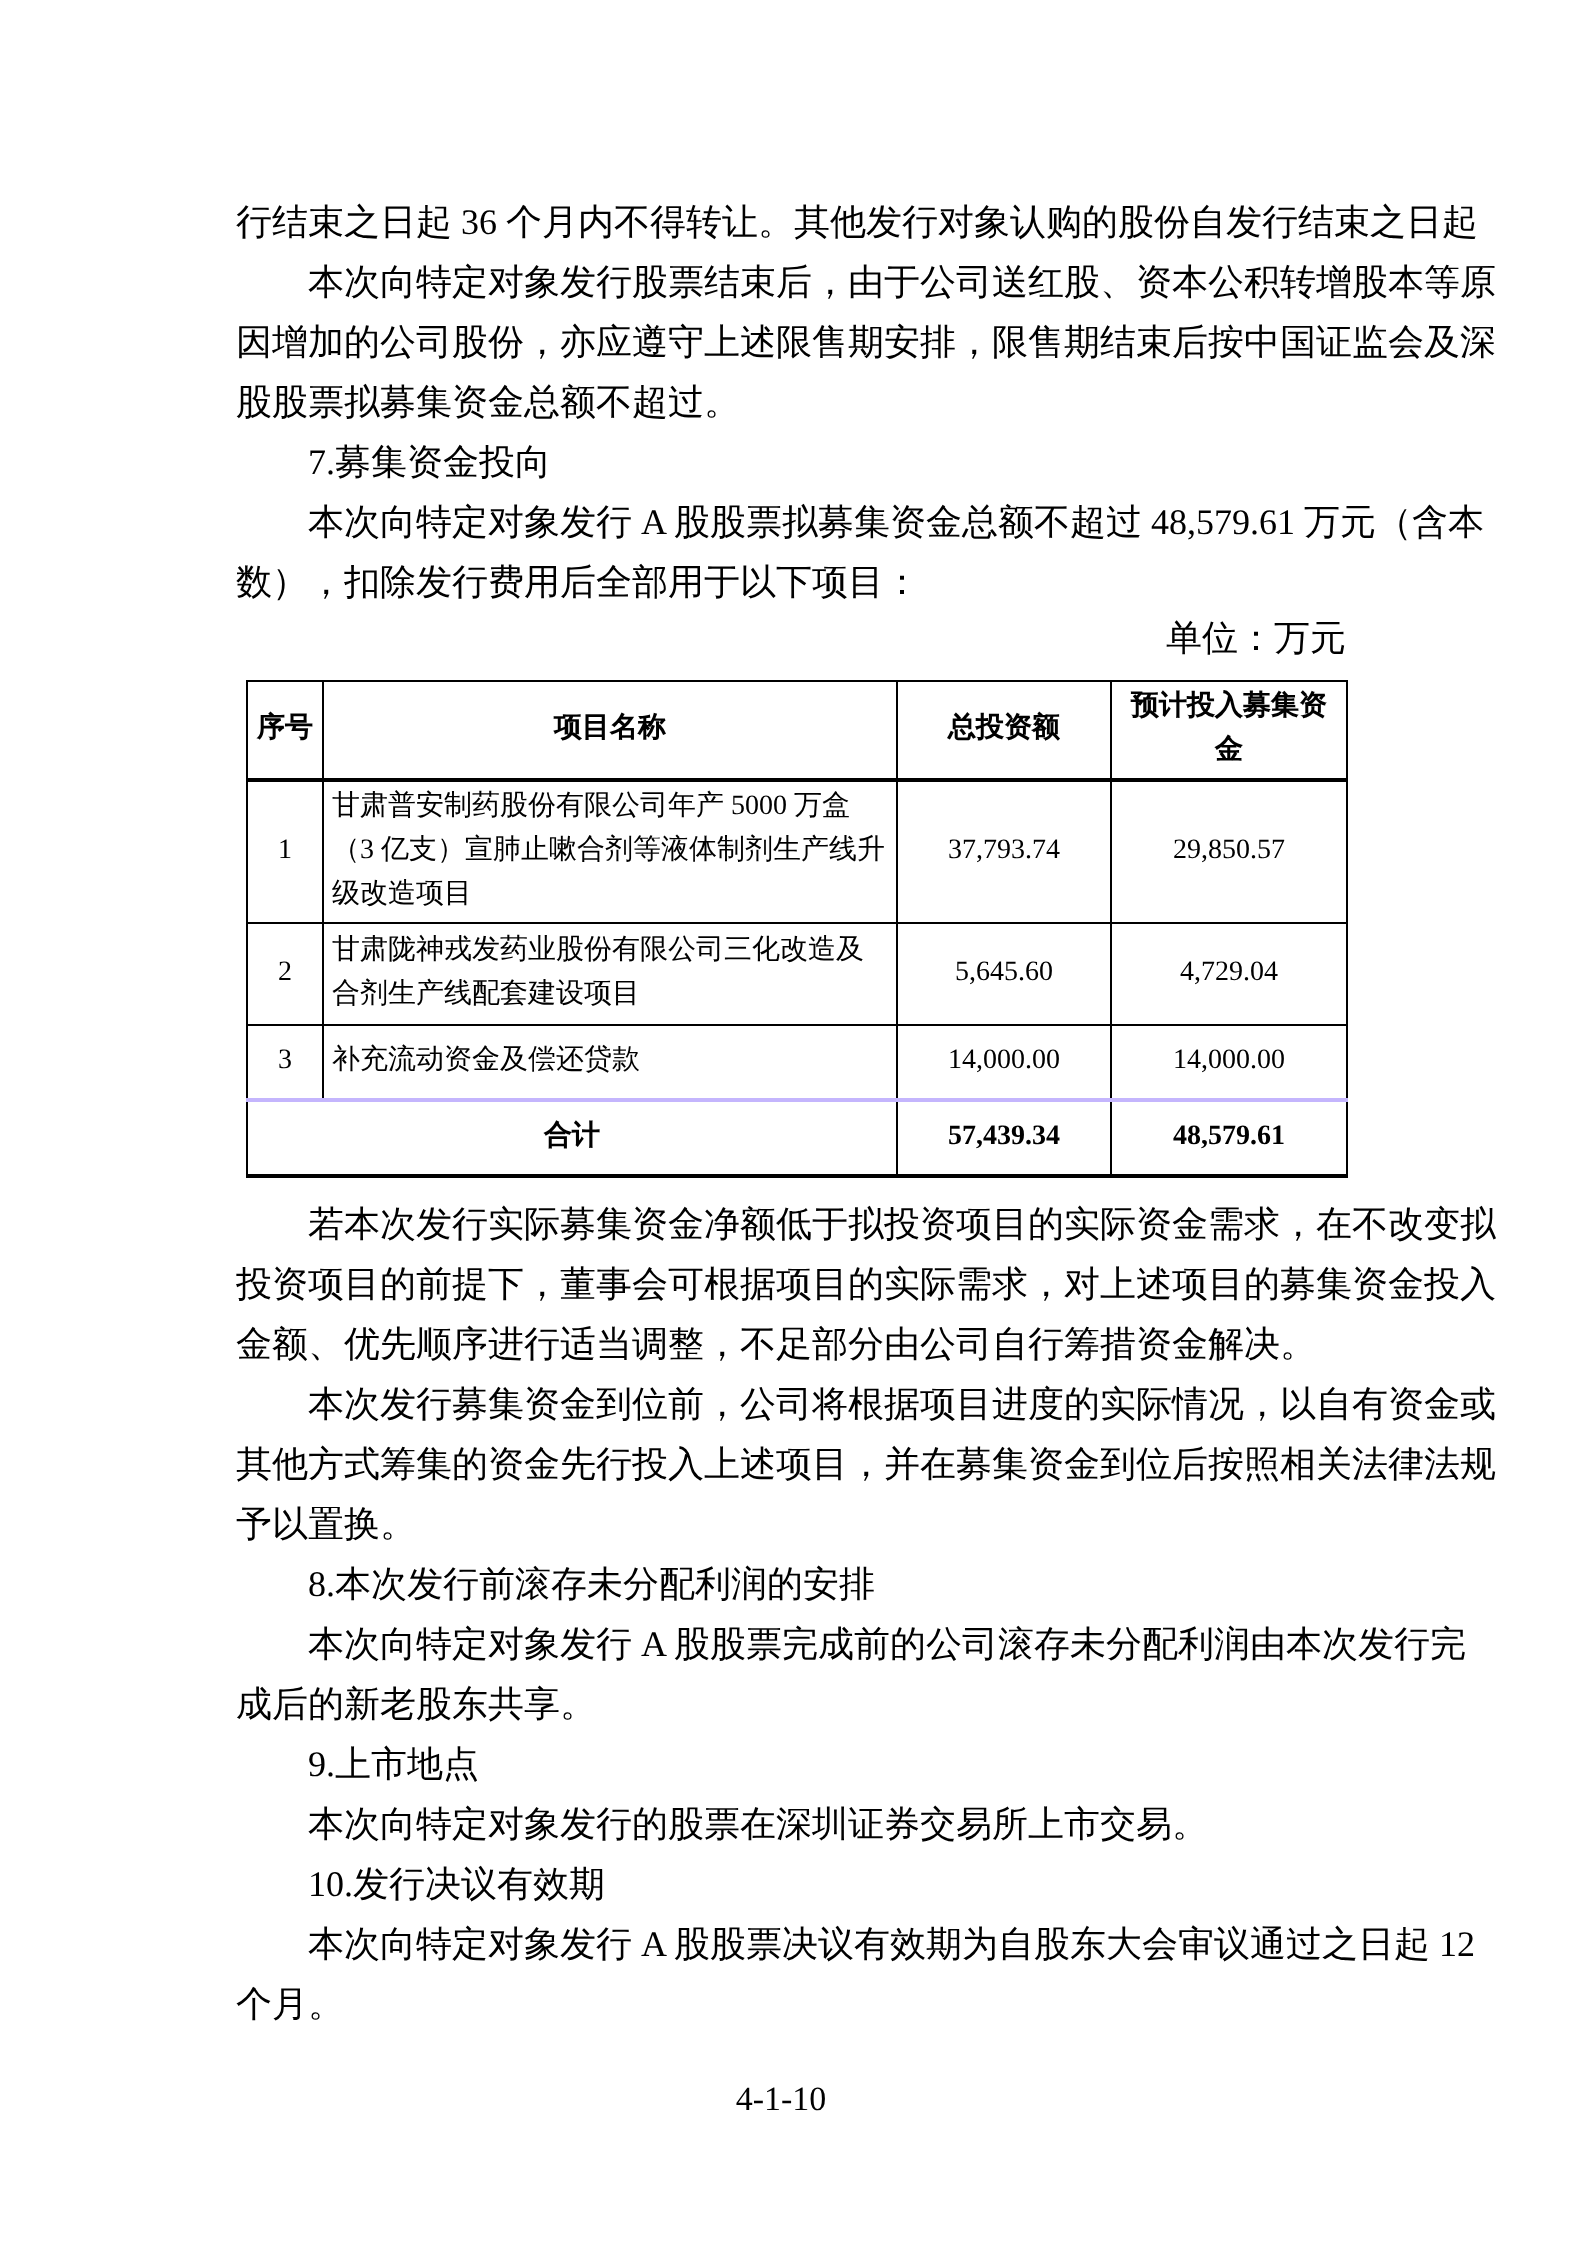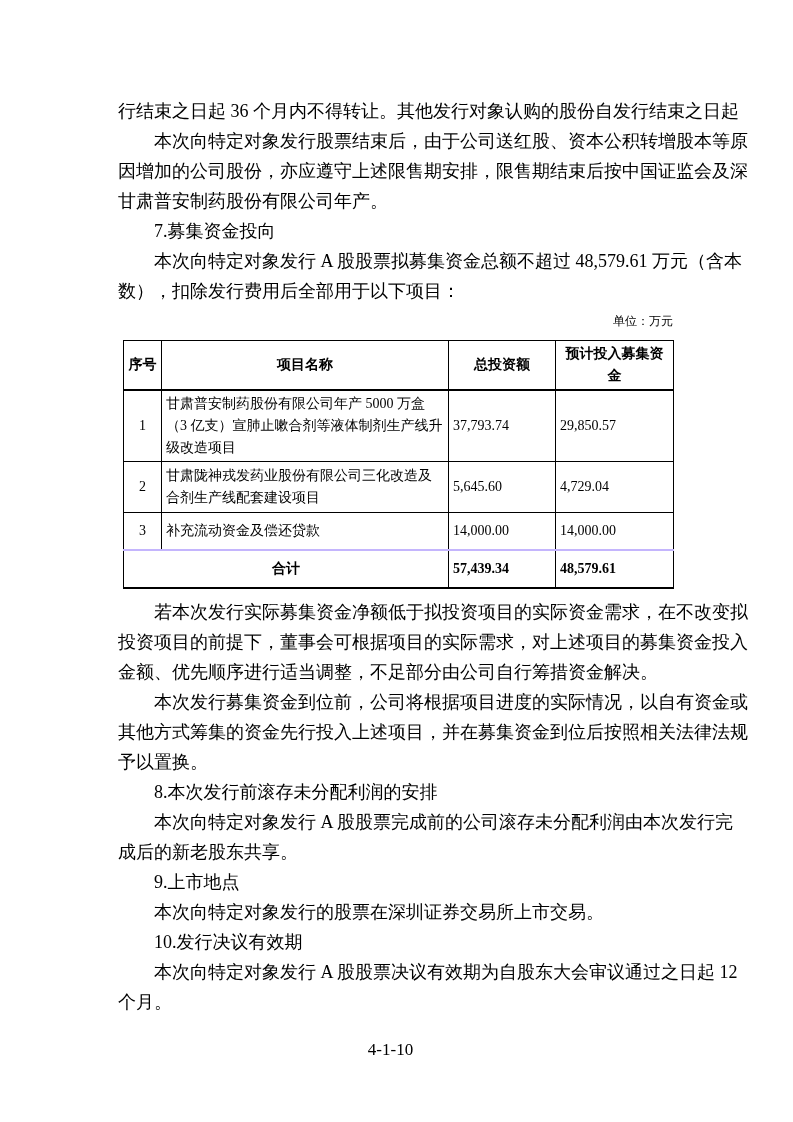--- a/index.html
+++ b/index.html
@@ -24,24 +24,25 @@
     background: #ffffff;
   }
   .para { margin: 0; }
   .line {
     font-size: 18px;
     line-height: 30px;
     white-space: nowrap;
   }
   .indent { padding-left: 36px; }
   .unit-note {
-    font-size: 12px;
+    font-size: 18px;
     line-height: 30px;
     text-align: right;
     padding-right: 2px;
+    font-family: Liberation Mono, monospace;
   }
   table.project-table {
     border-collapse: collapse;
     table-layout: fixed;
     width: 550px;
     margin: 4px 0 8px 5px;
     font-size: 14px;
   }
   table.project-table th,
   table.project-table td {
@@ -56,21 +57,21 @@
     text-align: center;
     border-bottom: 2px solid #000000;
     height: 44px;
   }
   .col-no    { width: 38px; }
   .col-name  { width: 287px; }
   .col-total { width: 107px; }
   .col-fund  { width: 118px; }
   .cell-no   { text-align: center; }
   .cell-name { text-align: left; padding-left: 9px; padding-right: 6px; }
-  .cell-num  { text-align: left; padding-right: 10px; }
+  .cell-num  { text-align: center; padding-right: 10px; }
   .row-1 td { height: 66px; }
   .row-2 td { height: 46px; }
   .row-3 td { height: 32px; }
   tr.total-row td {
     height: 32px;
     font-weight: bold;
     border-top: 2px solid #c4b5fd;
     border-bottom: 2px solid #000000;
   }
   tr.total-row .total-label { text-align: center; }
@@ -89,21 +90,21 @@
 
 <div class="page">
 
   <div class="para">
     <div class="line">行结束之日起 36 个月内不得转让。其他发行对象认购的股份自发行结束之日起</div>
   </div>
 
   <div class="para">
     <div class="line indent">本次向特定对象发行股票结束后，由于公司送红股、资本公积转增股本等原</div>
     <div class="line">因增加的公司股份，亦应遵守上述限售期安排，限售期结束后按中国证监会及深</div>
-    <div class="line">甘肃普安制药股份有限公司年产。</div>
+    <div class="line">股股票拟募集资金总额不超过。</div>
   </div>
 
   <div class="para">
     <div class="line indent">7.募集资金投向</div>
   </div>
 
   <div class="para">
     <div class="line indent">本次向特定对象发行 A 股股票拟募集资金总额不超过 48,579.61 万元（含本</div>
     <div class="line">数），扣除发行费用后全部用于以下项目：</div>
   </div>

